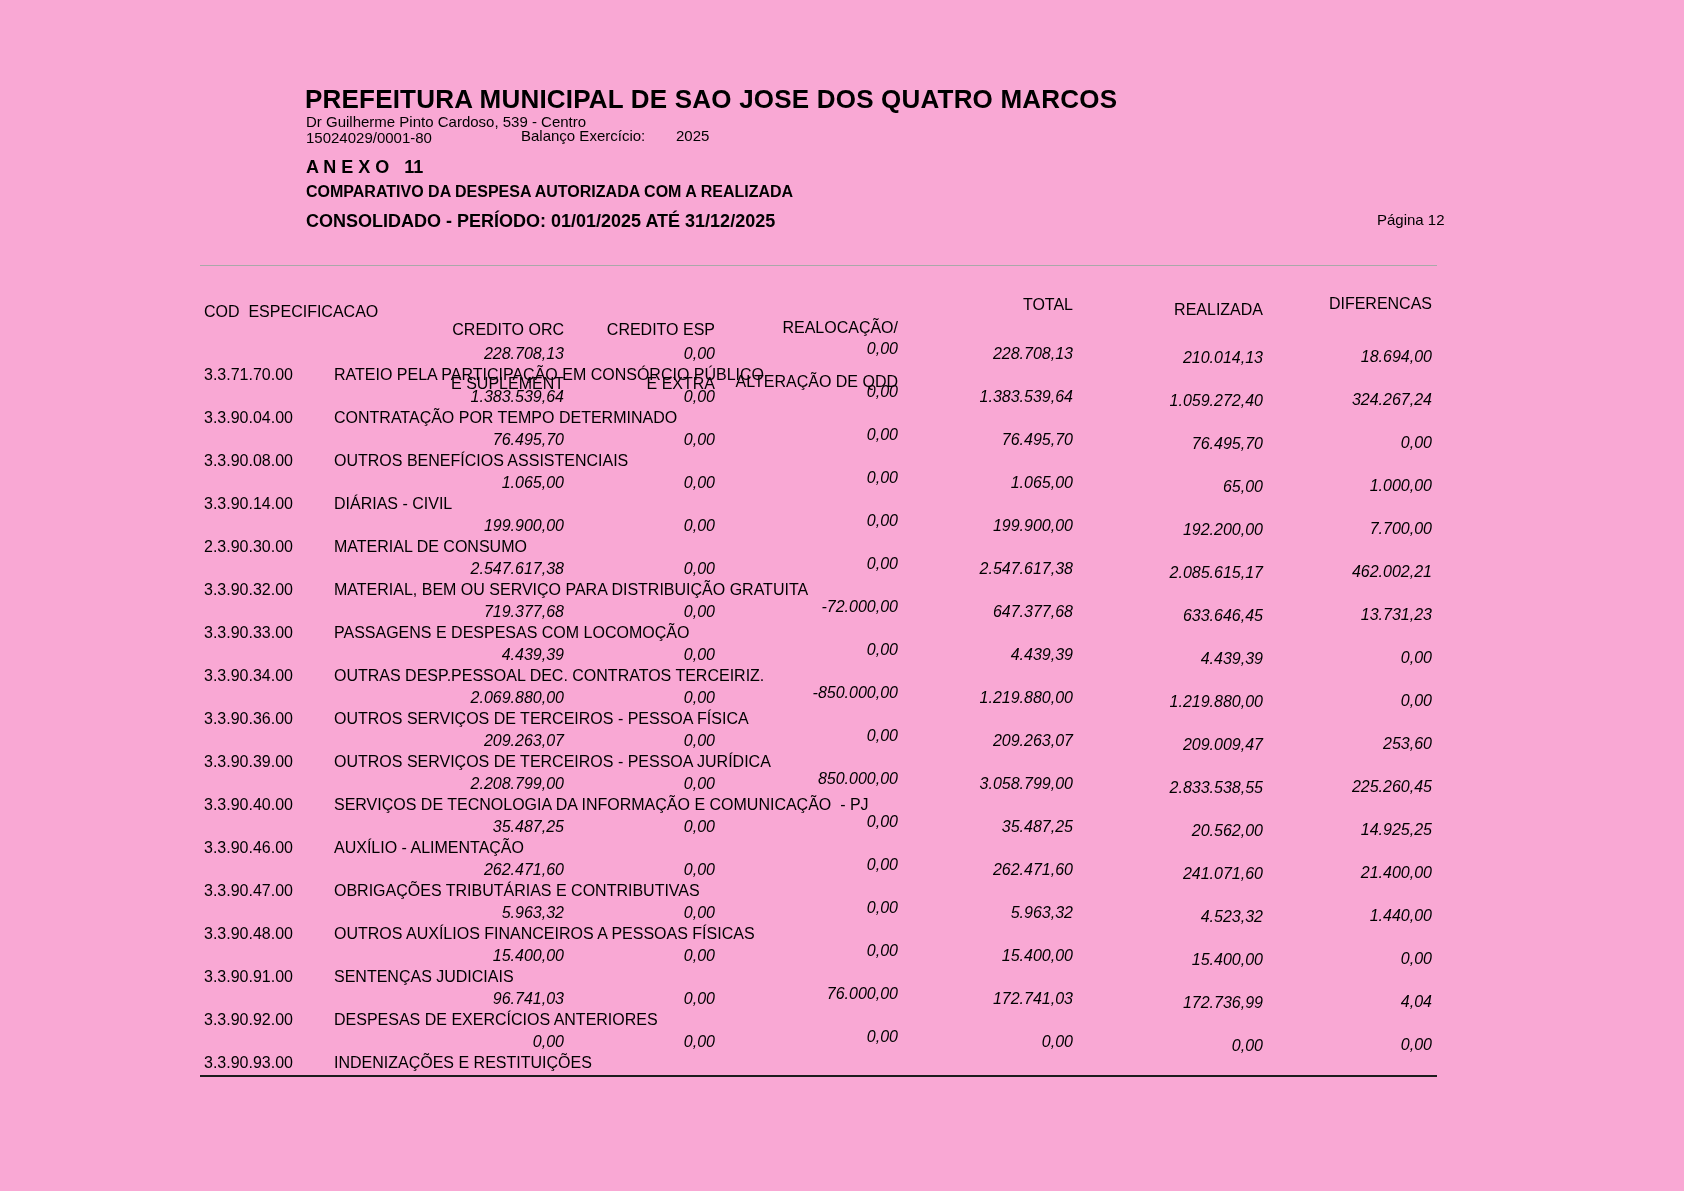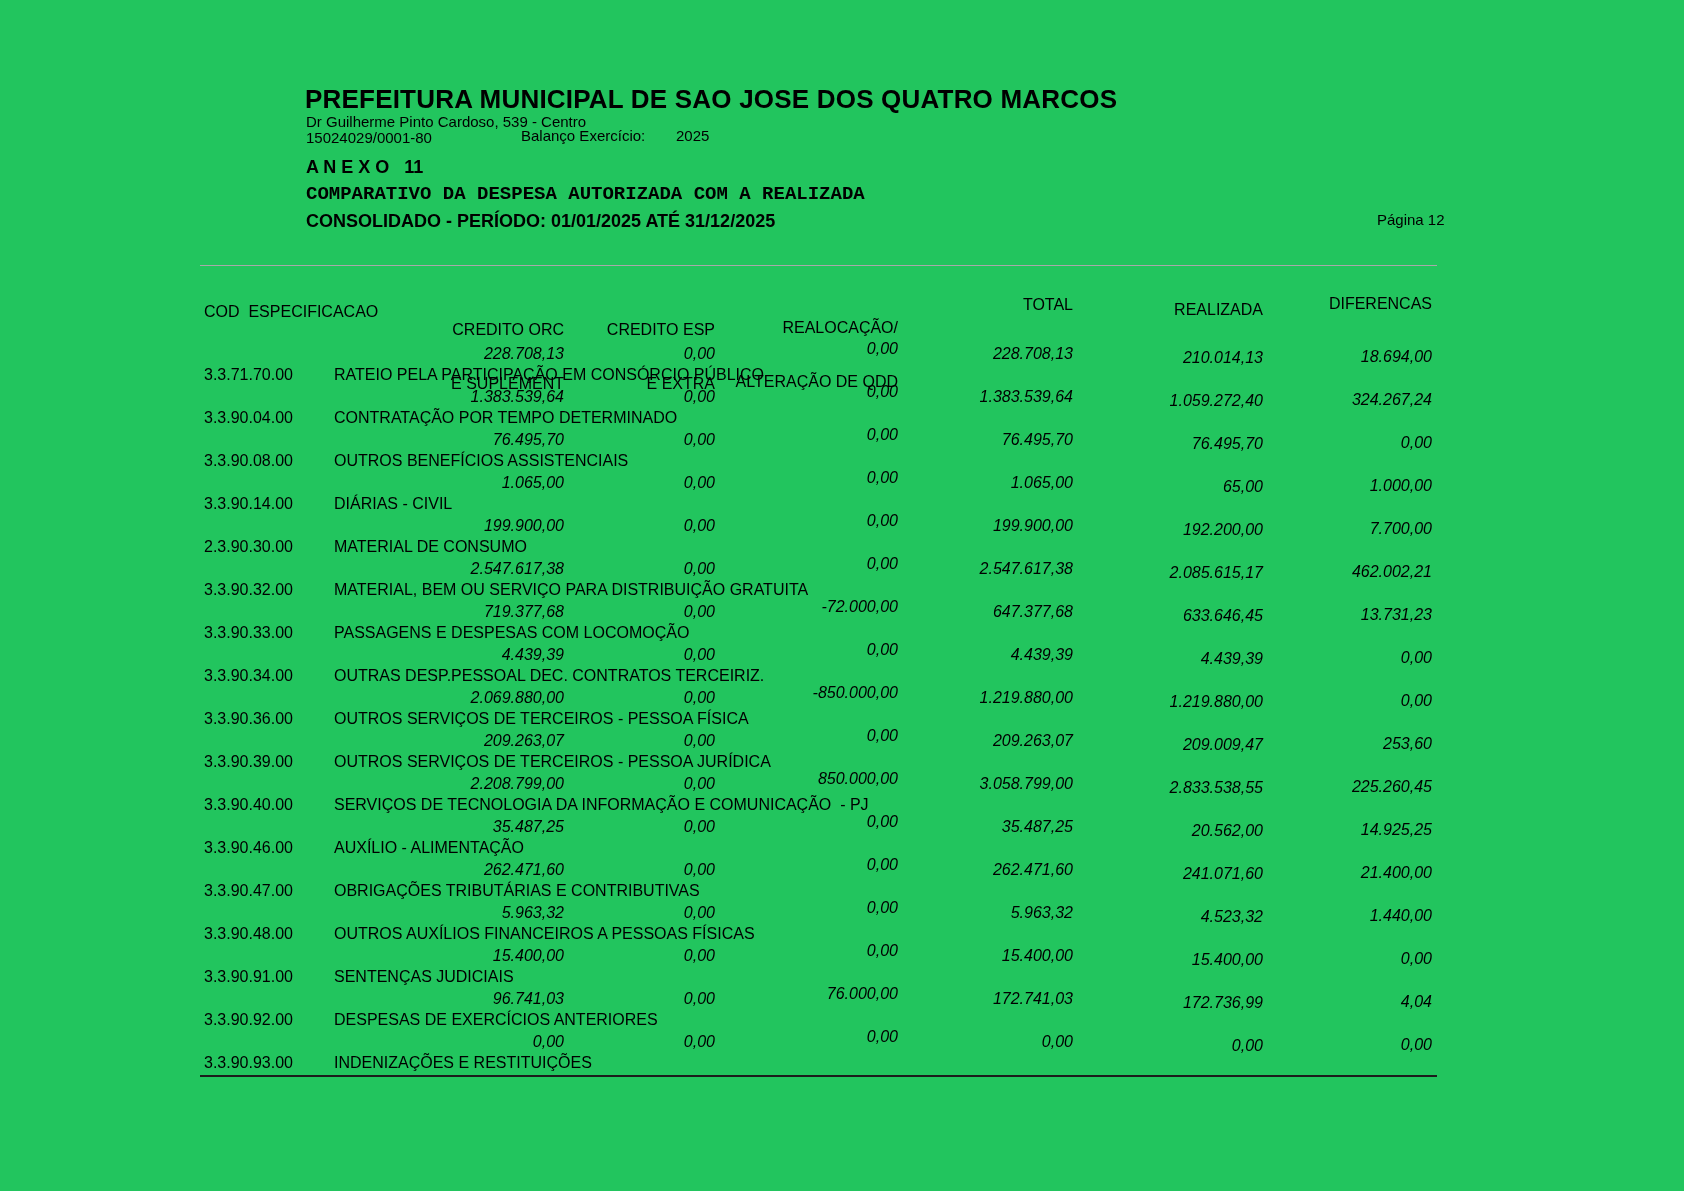--- a/index.html
+++ b/index.html
@@ -3,30 +3,30 @@
 <meta charset="utf-8">
 <style>
   html,body{margin:0;padding:0;background:#fff;}
   body{
     width:1684px;height:1191px;
     font-family:"Liberation Sans", sans-serif;
     color:#000;
     position:relative;
     overflow:hidden;
   }
-  .page{position:absolute;inset:0;background:#22c55e;}
+  .page{position:absolute;inset:0;background:#f9a8d4;}
 
   
   .title{position:absolute;left:305px;top:84px;font-size:26px;font-weight:bold;letter-spacing:0.2px;white-space:pre;}
   .addr{position:absolute;left:306px;top:113px;font-size:15px;}
   .cnpj{position:absolute;left:306px;top:129px;font-size:15px;}
   .balanco-label{position:absolute;left:521px;top:127px;font-size:15px;}
   .balanco-year{position:absolute;left:676px;top:127px;font-size:15px;}
   .anexo{position:absolute;left:306px;top:157px;font-size:18px;font-weight:bold;white-space:pre;}
-  .report-title{position:absolute;left:306px;top:183px;font-size:19px;font-weight:bold;font-family:Liberation Mono, monospace;}
+  .report-title{position:absolute;left:306px;top:183px;font-size:16px;font-weight:bold;}
   .period{position:absolute;left:306px;top:211px;font-size:18px;font-weight:bold;}
   .page-number{position:absolute;left:1345px;top:211px;font-size:15px;margin-left:32px;}
 
   
   .table-area{position:absolute;left:200px;top:265px;width:1237px;}
   .rule-top{position:absolute;left:0;top:0;width:1237px;height:1px;background:#a9a9a9;}
   .rule-bottom{position:absolute;left:0;top:810px;width:1237px;height:2px;background:#1c1c1c;}
 
   .thead{position:absolute;left:0;top:0;width:1237px;font-size:16px;}
   .h2l{position:absolute;width:220px;text-align:right;line-height:18px;white-space:pre;}

